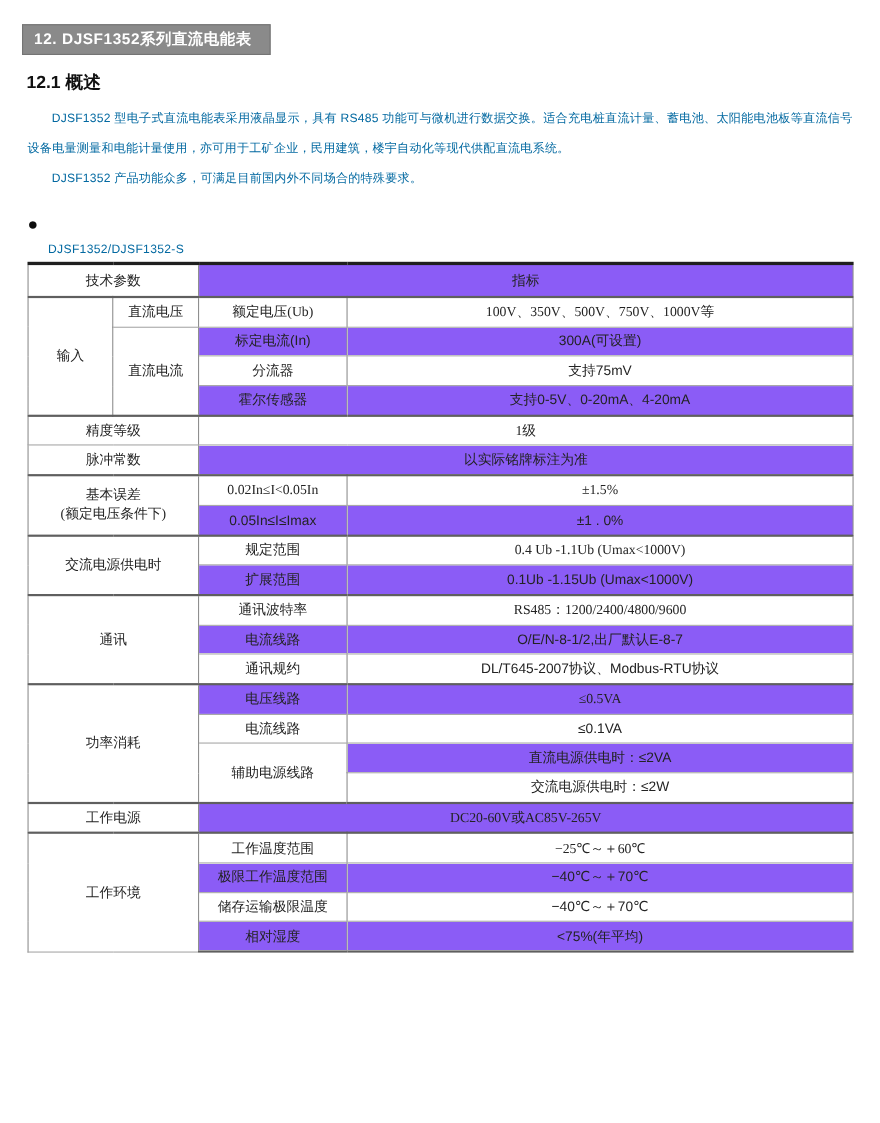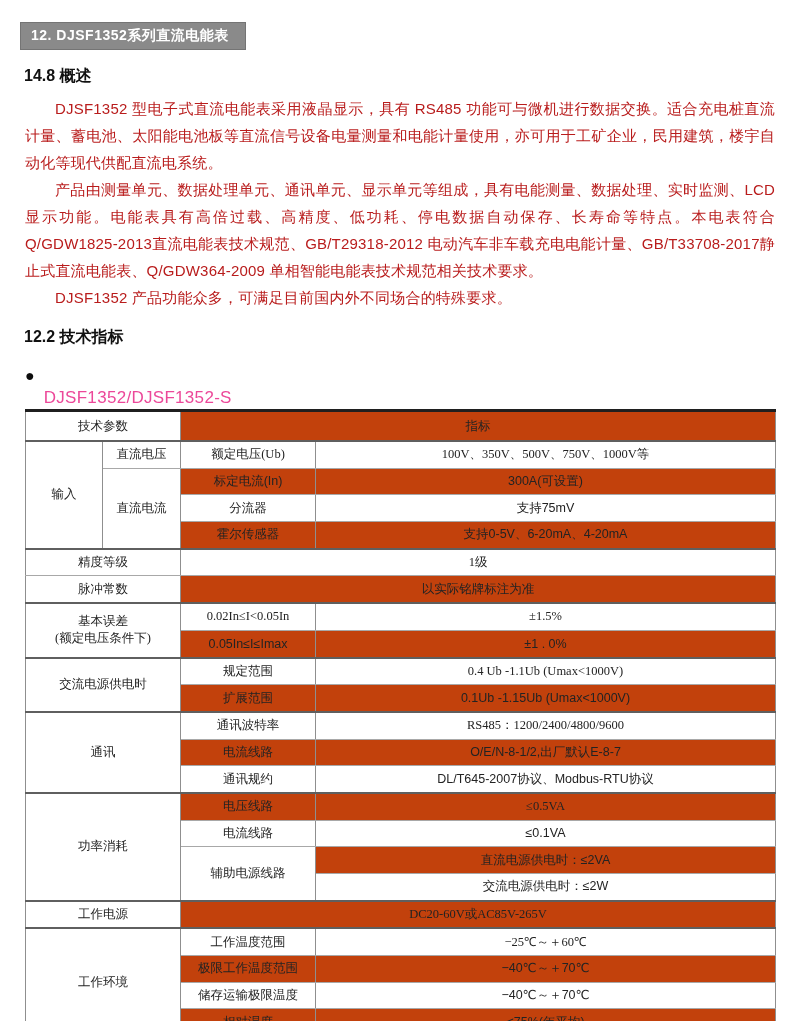--- a/index.html
+++ b/index.html
@@ -18,68 +18,66 @@
     padding:4px 16px 4px 10px;border:1px solid #747474;
   }
 
   .section-title{
     margin:16px 0 0 24px;font-size:16px;font-weight:bold;color:#111;
     line-height:20px;
   }
 
   .paragraphs{margin:9px 25px 0 25px;}
   .para{
-    margin:0;font-size:15px;line-height:27px;text-align:justify;
-    text-indent:2em;color:#b91c1c;letter-spacing:0.2px;
+    margin:0;font-size:11px;line-height:27px;text-align:justify;
+    text-indent:2em;color:#0369a1;letter-spacing:0.2px;
   }
 
   .model-line{
     margin:20px 0 0 25px;display:flex;align-items:center;height:18px;
   }
   .bullet-dot{
     font-size:16px;line-height:16px;color:#0d0d0d;margin-right:9px;
   }
-  .model-text{font-size:17px;color:#ec4899;letter-spacing:0.3px;margin-top:44px;}
+  .model-text{font-size:11px;color:#0369a1;letter-spacing:0.3px;margin-top:44px;}
 
   
   table.spec{
     width:750px;margin:24px 0 0 25px;border-collapse:collapse;
     table-layout:fixed;font-size:12.5px;color:#232323;
     border-left:1px solid #b3b3b3;border-right:1px solid #b3b3b3;
   }
   table.spec td{
     height:25.7px;text-align:center;vertical-align:middle;
     padding:0 4px;background:#ffffff;overflow:hidden;white-space:nowrap;
     border-left:1px solid #8f8f8f;border-right:1px solid #8f8f8f;
     border-top:1px solid #a8a8a8;border-bottom:1px solid #a8a8a8;
   }
-  table.spec td.shade{background:#c2410c;}
+  table.spec td.shade{background:#8b5cf6;}
   tr.sep-above td{border-top:2px solid #5f5f5f;font-family:Liberation Serif, serif;}
   tr.sep-below td{border-bottom:2px solid #5f5f5f;}
   tr.r-head td{border-top:3px solid #1f1f1f;height:28px;}
   .two-line div{line-height:17px;}
 </style>
 </head>
 <body>
 
 <div class="page">
 
   <div class="chapter-bar-wrap">
     <span class="chapter-bar">12. DJSF1352系列直流电能表</span>
   </div>
 
-  <div class="section-title">14.8 概述</div>
+  <div class="section-title">12.1 概述</div>
 
   <div class="paragraphs">
     <p class="para">DJSF1352 型电子式直流电能表采用液晶显示，具有 RS485 功能可与微机进行数据交换。适合充电桩直流计量、蓄电池、太阳能电池板等直流信号设备电量测量和电能计量使用，亦可用于工矿企业，民用建筑，楼宇自动化等现代供配直流电系统。</p>
-    <p class="para">产品由测量单元、数据处理单元、通讯单元、显示单元等组成，具有电能测量、数据处理、实时监测、LCD 显示功能。电能表具有高倍过载、高精度、低功耗、停电数据自动保存、长寿命等特点。本电表符合Q/GDW1825-2013直流电能表技术规范、GB/T29318-2012 电动汽车非车载充电电能计量、GB/T33708-2017静止式直流电能表、Q/GDW364-2009 单相智能电能表技术规范相关技术要求。</p>
     <p class="para">DJSF1352 产品功能众多，可满足目前国内外不同场合的特殊要求。</p>
   </div>
 
-  <div class="section-title">12.2 技术指标</div>
 
   <div class="model-line">
     <span class="bullet-dot">●</span>
     <span class="model-text">DJSF1352/DJSF1352-S</span>
   </div>
 
   <table class="spec">
     <colgroup>
       <col style="width:77px">
         <col style="width:78px">
@@ -106,21 +104,21 @@
         <td class="shade">300A(可设置)</td>
       </tr>
 
       <tr>
         <td>分流器</td>
         <td>支持75mV</td>
       </tr>
 
       <tr class="sep-below">
         <td class="shade">霍尔传感器</td>
-        <td class="shade">支持0-5V、6-20mA、4-20mA</td>
+        <td class="shade">支持0-5V、0-20mA、4-20mA</td>
       </tr>
 
       <tr class="sep-above">
         <td colspan="2">精度等级</td>
         <td colspan="2">1级</td>
       </tr>
 
       <tr class="sep-below">
         <td colspan="2">脉冲常数</td>
         <td colspan="2" class="shade">以实际铭牌标注为准</td>

